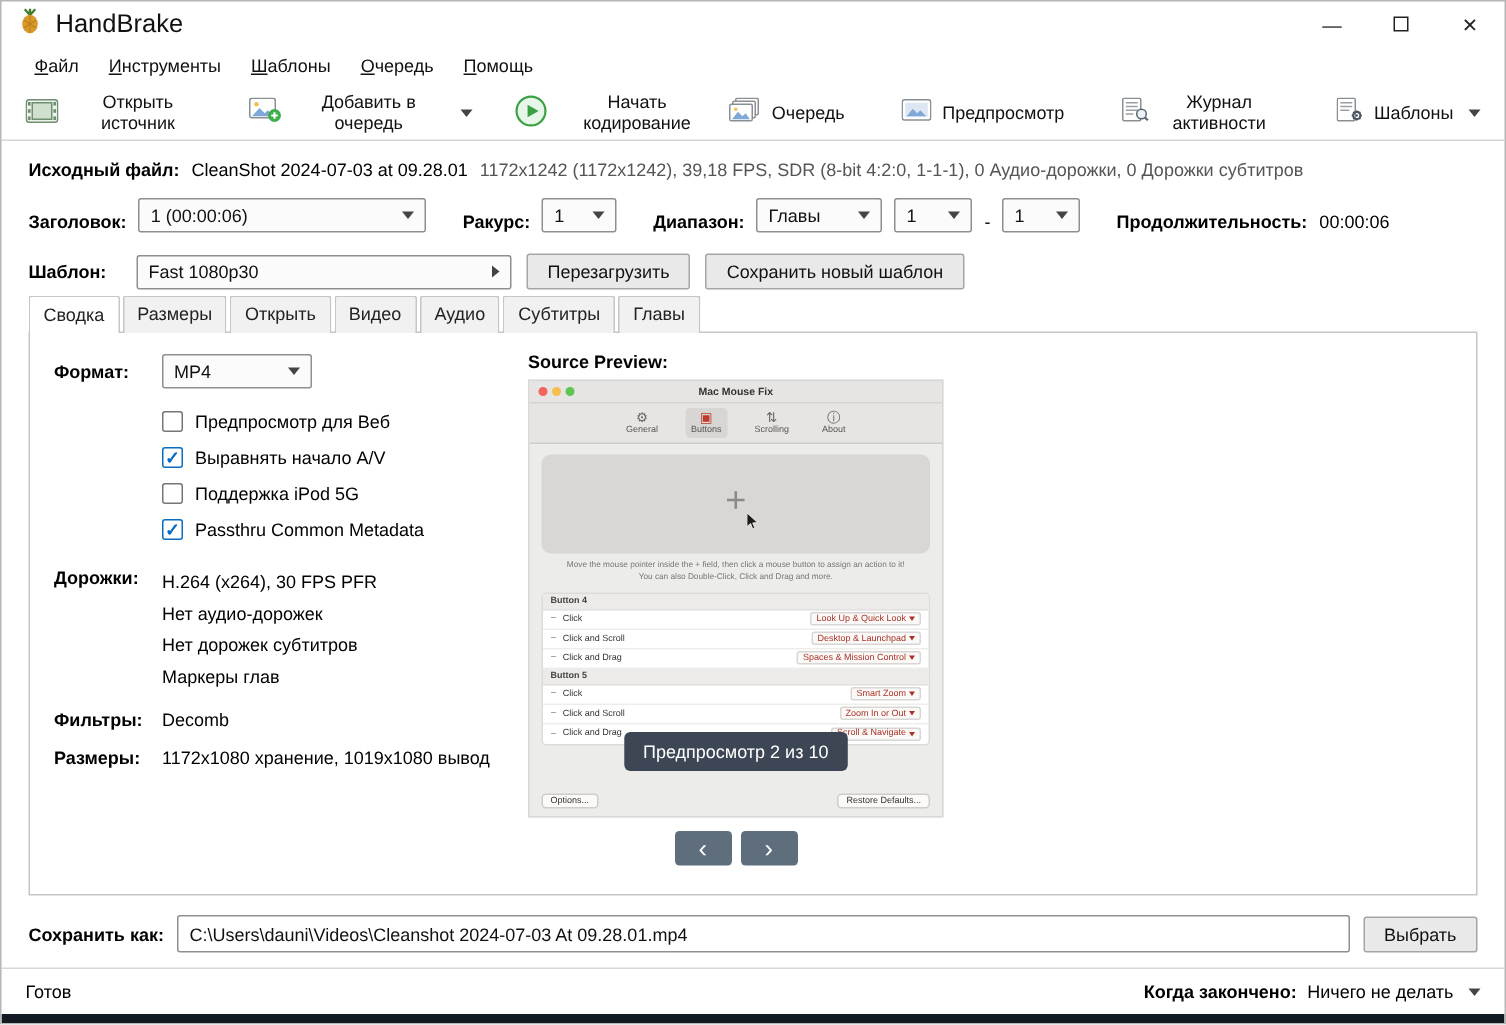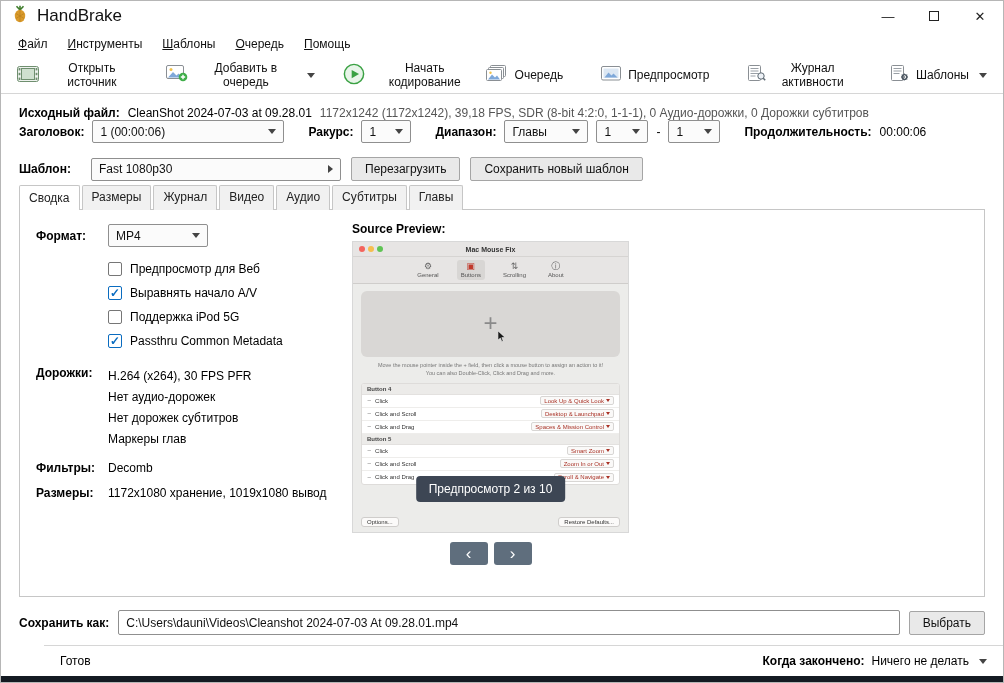--- a/index.html
+++ b/index.html
@@ -8,39 +8,39 @@
   .app { width:1004px; height:683px; background:#fff; border:1px solid #b6b6b6; display:flex; flex-direction:column; overflow:hidden; position:relative; }
 
   
   .titlebar { height:30px; display:flex; align-items:center; padding-left:10px; flex:0 0 auto; }
   .titlebar .title { font-size:17px; color:#111; margin-left:8px; }
   .win-controls { margin-left:auto; display:flex; height:100%; }
   .win-btn { width:46px; height:100%; display:flex; align-items:center; justify-content:center; font-size:13px; color:#222; background:transparent; border:none; }
   .maxbox { width:10px; height:10px; border:1px solid #222; display:inline-block; }
 
   
-  .menubar { display:flex; align-items:center; height:26px; padding:0 8px; gap:2px; flex:0 0 auto; }
+  .menubar { display:flex; align-items:center; height:26px; padding:0 13px; gap:2px; flex:0 0 auto; }
   .menu-item { font-size:12px; color:#111; padding:3px 9px; display:inline-block; }
   .menu-item::first-letter { text-decoration: underline; }
 
   
   .toolbar { display:flex; align-items:center; height:37px; padding:0 12px; border-bottom:1px solid #d6d6d6; flex:0 0 auto; }
   .tb { display:flex; align-items:center; gap:7px; font-size:12px; color:#111; padding:4px 4px; background:transparent; border:none; }
   .tb-left { display:flex; align-items:center; gap:20px; }
   .tb-right { margin-left:auto; display:flex; align-items:center; gap:30px; }
   .chev-down { width:0; height:0; border-left:4px solid transparent; border-right:4px solid transparent; border-top:5px solid #444; display:inline-block; margin-left:3px; }
   .chev-right { width:0; height:0; border-top:4px solid transparent; border-bottom:4px solid transparent; border-left:5px solid #444; display:inline-block; }
 
   
   .content { flex:1 1 auto; display:flex; flex-direction:column; min-height:0; }
   .source-row { display:flex; align-items:baseline; gap:8px; margin:12px 18px 0 18px; font-size:12px; white-space:nowrap; }
   .source-row .b { font-weight:bold; }
   .source-row .details { color:#555; }
 
-  .title-row { display:flex; align-items:center; gap:8px; margin:0 18px 0 18px; font-size:12px; white-space:nowrap; }
+  .title-row { display:flex; align-items:flex-end; gap:8px; margin:12px 18px 0 18px; font-size:12px; white-space:nowrap; }
   .title-row .b, .preset-row .b { font-weight:bold; }
   .combo { display:inline-flex; align-items:center; justify-content:space-between; border:1px solid #8f8f8f; border-radius:2px; background:#fbfbfb; height:23px; padding:0 7px; font-size:12px; color:#111; gap:8px; }
   .spacer8 { width:8px; }
 
   .preset-row { display:flex; align-items:center; gap:10px; margin:14px 18px 0 18px; font-size:12px; }
   .btn { background:#e9e9e9; border:1px solid #a5a5a5; border-radius:2px; font-size:12px; color:#111; padding:4px 13px; }
 
   
   .tabs { display:flex; margin:3px 18px 0 18px; position:relative; z-index:2; }
   .tab { font-size:12px; padding:4px 9px 5px 9px; border:1px solid #c6c6c6; border-bottom:none; background:#f1f1f1; margin-right:2px; border-radius:2px 2px 0 0; position:relative; top:1px; color:#222; }
@@ -91,21 +91,21 @@
   .tooltip { position:absolute; left:50%; transform:translateX(-50%); bottom:30px; background:#3d4654; color:#fff; font-size:12px; padding:6px 13px; border-radius:4px; white-space:nowrap; z-index:5; }
   .nav { display:flex; justify-content:center; gap:6px; margin-top:9px; width:277px; }
   .nav-btn { width:38px; height:23px; background:#5f6e7d; border:none; border-radius:3px; color:#fff; font-size:17px; line-height:20px; display:flex; align-items:center; justify-content:center; }
 
   
   .save-row { display:flex; align-items:center; gap:9px; margin:13px 18px 10px 18px; flex:0 0 auto; }
   .save-row .lbl2 { font-weight:bold; font-size:12px; white-space:nowrap; }
   .save-row input { flex:1 1 auto; height:25px; border:1px solid #8f8f8f; border-radius:2px; font-size:12px; padding:0 7px; color:#111; background:#fff; }
 
   
-  .statusbar { height:31px; border-top:1px solid #d6d6d6; display:flex; align-items:center; padding:8px 16px; font-size:12px; flex:0 0 auto;margin-left:43px; }
+  .statusbar { height:31px; border-top:1px solid #d6d6d6; display:flex; align-items:center; padding:8px 16px; font-size:12px; flex:0 0 auto; }
   .when-done { margin-left:auto; display:flex; align-items:center; gap:7px; }
   .when-done .b { font-weight:bold; }
   .bottom-strip { height:6px; background:#141a22; flex:0 0 auto; }
 </style>
 </head>
 <body>
 
 <div class="app">
 
   <div class="titlebar">
@@ -270,21 +270,21 @@
         <span>Fast 1080p30</span>
         <span class="chev-right"></span>
       </span>
       <button class="btn">Перезагрузить</button>
       <button class="btn">Сохранить новый шаблон</button>
     </div>
 
     <div class="tabs">
       <span class="tab active">Сводка</span>
       <span class="tab">Размеры</span>
-      <span class="tab">Журнал</span>
+      <span class="tab">Открыть</span>
       <span class="tab">Видео</span>
       <span class="tab">Аудио</span>
       <span class="tab">Субтитры</span>
       <span class="tab">Главы</span>
     </div>
 
     <div class="panel">
       <div class="col-left">
         <div class="frow">
           <span class="lbl">Формат:</span>

